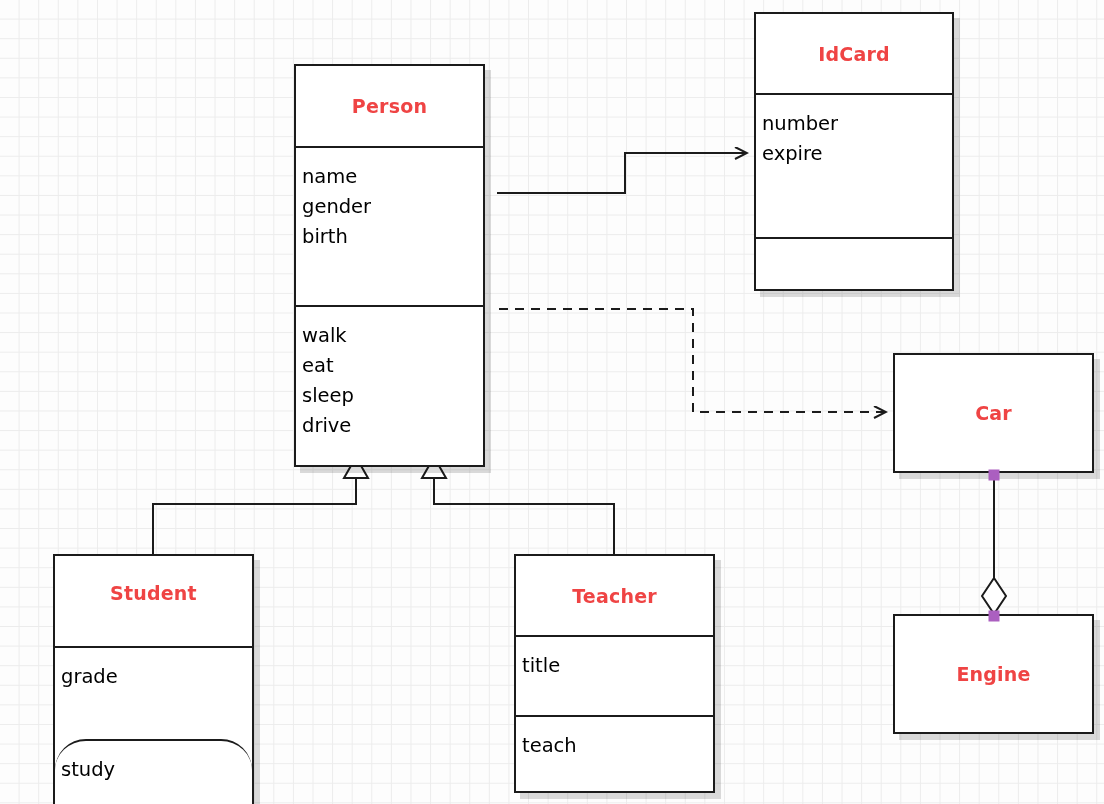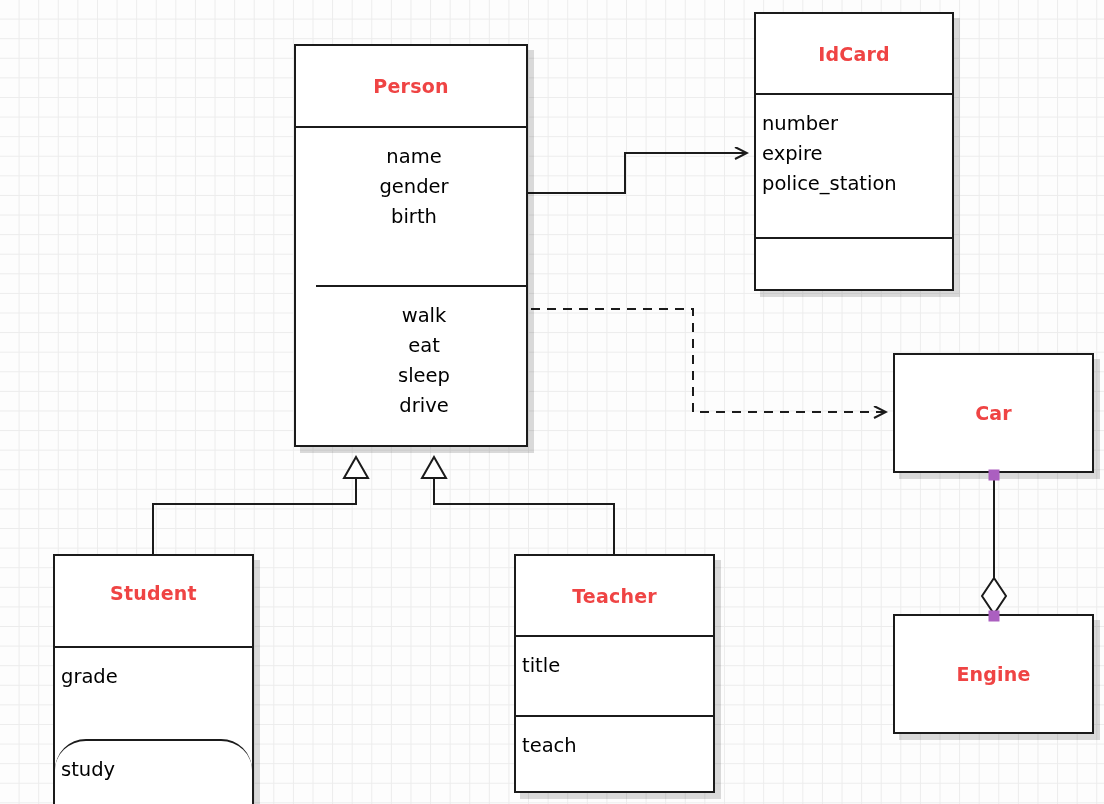--- a/index.html
+++ b/index.html
@@ -107,41 +107,40 @@
       <polygon points="434,457 422,478 446,478" fill="#ffffff" stroke="#1b1b1b" stroke-width="2"></polygon>
     </g>
 
     
     <g>
       <line x1="994" y1="473" x2="994" y2="578" stroke="#1b1b1b" stroke-width="2"></line>
       <polygon points="994,578 1006,596 994,614 982,596" fill="#ffffff" stroke="#1b1b1b" stroke-width="2"></polygon>
     </g>
   </svg>
 
-  <div class="uml-class" style="left:294px; top:44px; width:234px; height:403px;text-align:center;">
+  <div class="uml-class" style="left:294px; top:64px; width:191px; height:403px;">
     <div class="compartment cls-title" style="height:80px;">Person</div>
     <div class="compartment cls-members" style="height:160px;">
       <div class="member">name</div>
       <div class="member">gender</div>
       <div class="member">birth</div>
     </div>
-    <div class="compartment cls-members" style="height:161px;margin-left:20px;">
+    <div class="compartment cls-members" style="height:161px;">
       <div class="member">walk</div>
       <div class="member">eat</div>
       <div class="member">sleep</div>
       <div class="member">drive</div>
     </div>
   </div>
 
   <div class="uml-class" style="left:754px; top:12px; width:200px; height:279px;">
     <div class="compartment cls-title" style="height:80px;">IdCard</div>
     <div class="compartment cls-members" style="height:145px;">
       <div class="member">number</div>
       <div class="member">expire</div>
-      <div class="member">police_station</div>
     </div>
     <div class="compartment cls-empty" style="height:52px;"></div>
   </div>
 
   <div class="uml-class" style="left:53px; top:554px; width:201px; height:260px;gap:17px;">
     <div class="compartment cls-title" style="height:80px;">Student</div>
     <div class="compartment cls-members" style="height:80px;">
       <div class="member">grade</div>
     </div>
     <div class="compartment cls-members" style="height:77px;border-radius:31px;">

